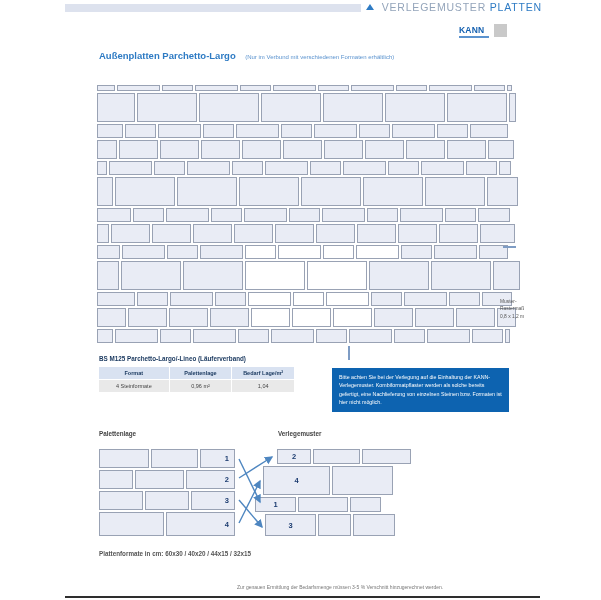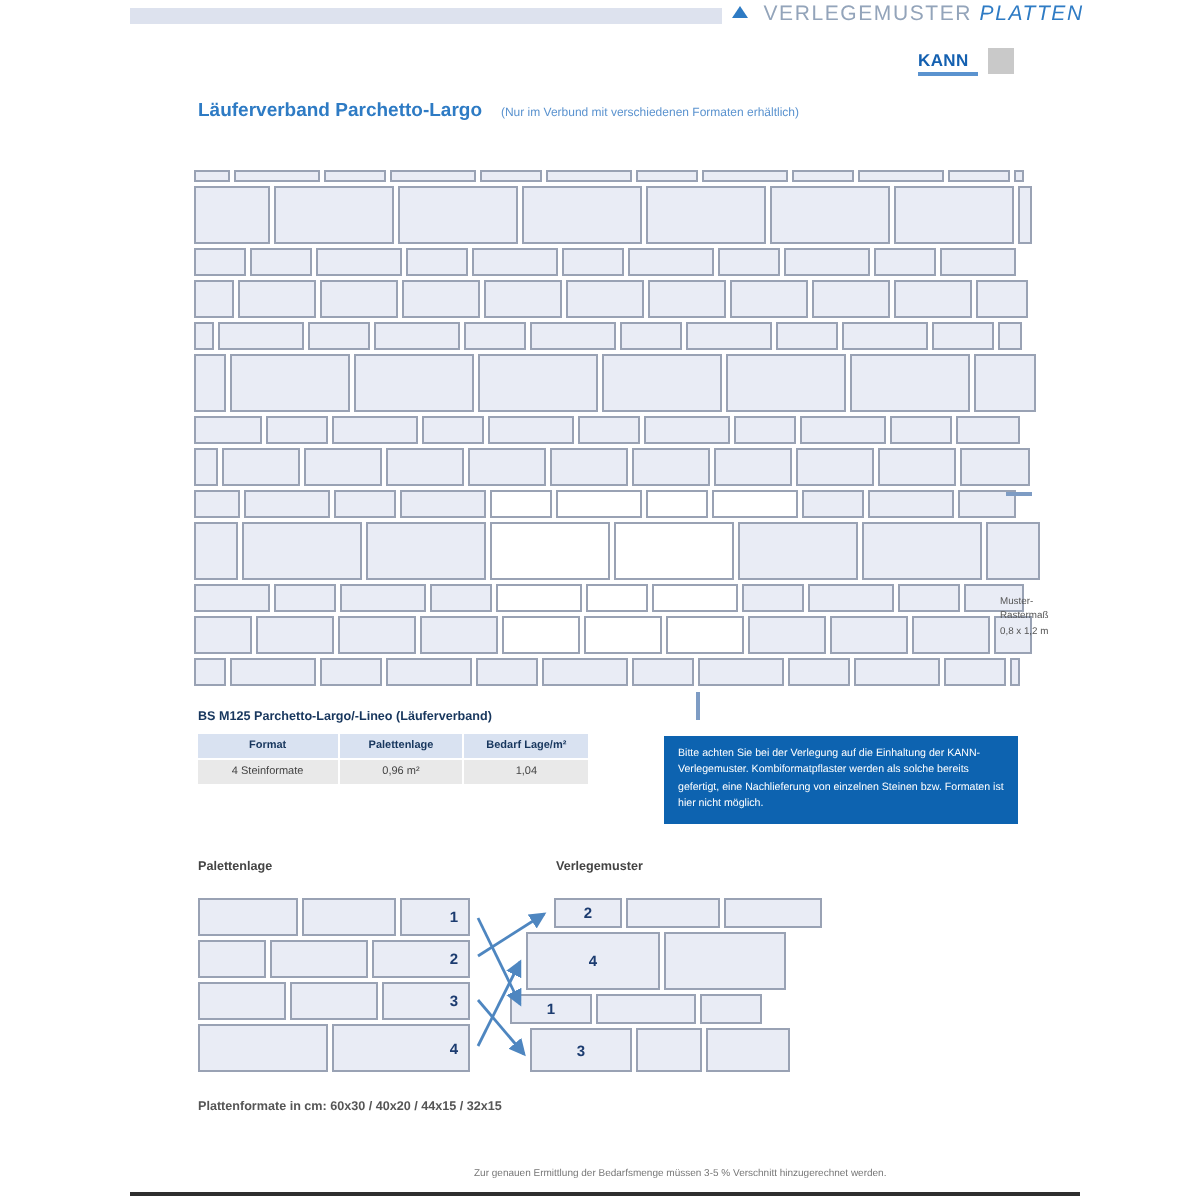--- a/index.html
+++ b/index.html
@@ -5,21 +5,21 @@
   html,body{margin:0;padding:0;}
   body{
     width:601px;height:600px;position:relative;overflow:hidden;
     background:#ffffff;font-family:"Liberation Sans",sans-serif;
   }
   .abs{position:absolute;}
 
   
   .header-bar{left:65px;top:4px;width:296px;height:8px;background:#dde2ee;}
   .eyebrow{left:366px;top:1px;font-size:10.5px;letter-spacing:0.8px;color:#93a4ba;white-space:nowrap;}
-  .eyebrow .blue{color:#2e7bc4;font-style:italic;}
+  .eyebrow .blue{color:#2e7bc4;}
   .tri{display:inline-block;width:0;height:0;border-left:4px solid transparent;
        border-right:4px solid transparent;border-bottom:6px solid #2e7bc4;
        margin-right:4px;position:relative;top:-1px;}
   .logo{left:459px;top:26px;width:33px;}
   .logo-text{font-size:8.5px;font-weight:bold;color:#1460b0;letter-spacing:0.2px;line-height:1;}
   .logo-line{margin-top:1px;height:2px;background:#5b93cf;width:30px;}
   .logo-square{left:494px;top:24px;width:13px;height:13px;background:#c9c9c9;}
 
   
   .page-title{left:99px;top:45px;white-space:nowrap;}
@@ -73,21 +73,21 @@
   <span>VERLEGEMUSTER</span>
   <span class="blue">PLATTEN</span>
 </div>
 <div class="abs logo">
   <div class="logo-text">KANN</div>
   <div class="logo-line"></div>
 </div>
 <div class="abs logo-square"></div>
 
 <div class="abs page-title">
-  <span class="main">Läuferverband Parchetto-Largo</span>
+  <span class="main">Außenplatten Parchetto-Largo</span>
   <span class="note">(Nur im Verbund mit verschiedenen Formaten erhältlich)</span>
 </div>
 
 <div class="abs pattern" id="pattern">
     <div class="brick" style="left: 0px; top: 0px; width: 18px; height: 6px;"></div>
     <div class="brick" style="left: 20px; top: 0px; width: 43px; height: 6px;"></div>
     <div class="brick" style="left: 65px; top: 0px; width: 31px; height: 6px;"></div>
     <div class="brick" style="left: 98px; top: 0px; width: 43px; height: 6px;"></div>
     <div class="brick" style="left: 143px; top: 0px; width: 31px; height: 6px;"></div>
     <div class="brick" style="left: 176px; top: 0px; width: 43px; height: 6px;"></div>

